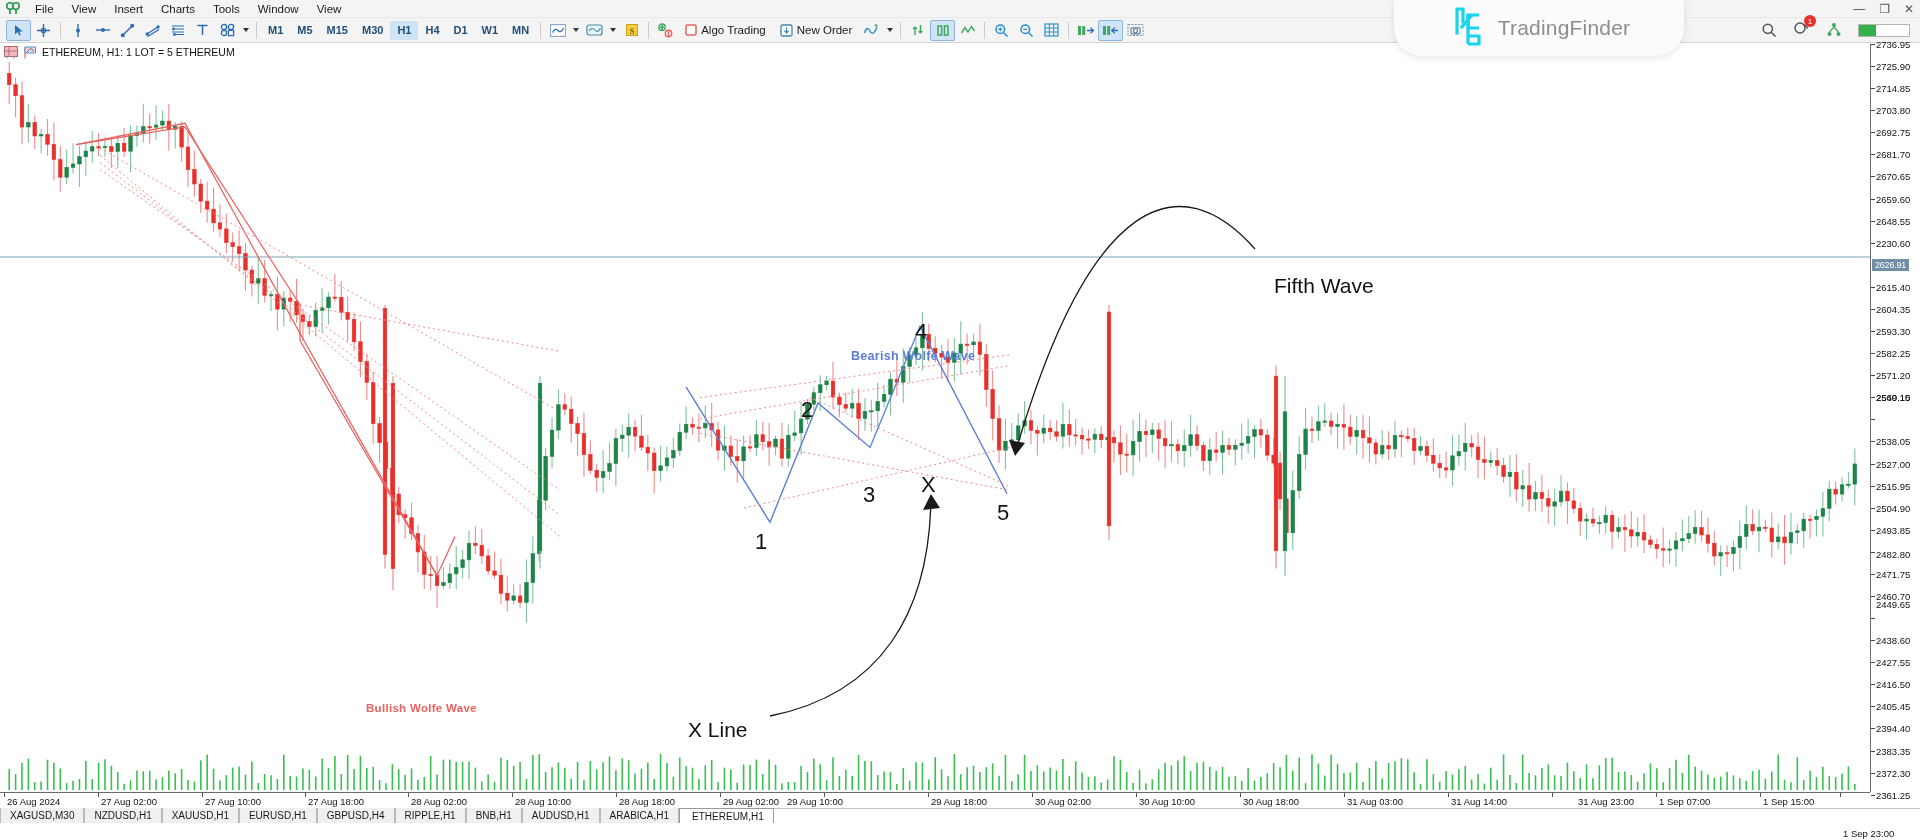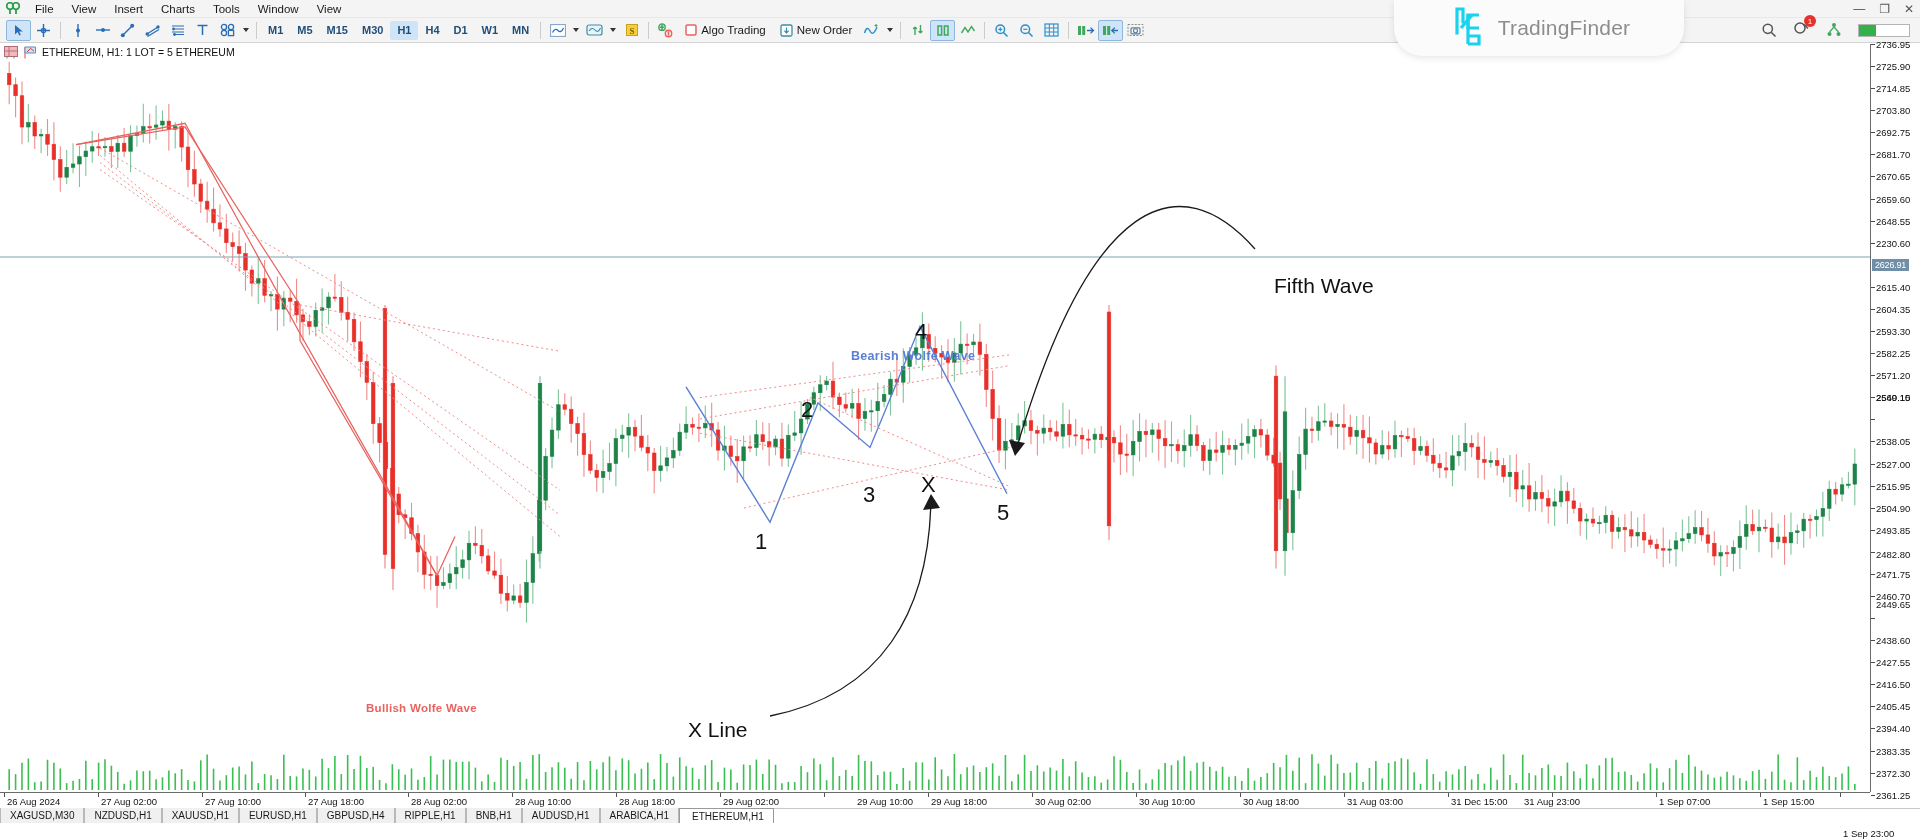--- a/index.html
+++ b/index.html
@@ -1410,35 +1410,35 @@
       <div class="t" style="left: 308px;">27 Aug 18:00</div>
       <div class="tk" style="left: 408px;"></div>
       <div class="t" style="left: 411px;">28 Aug 02:00</div>
       <div class="tk" style="left: 512px;"></div>
       <div class="t" style="left: 515px;">28 Aug 10:00</div>
       <div class="tk" style="left: 616px;"></div>
       <div class="t" style="left: 619px;">28 Aug 18:00</div>
       <div class="tk" style="left: 720px;"></div>
       <div class="t" style="left: 723px;">29 Aug 02:00</div>
       <div class="tk" style="left: 824px;"></div>
-      <div class="t" style="left: 857px;">29 Aug 10:00</div>
+      <div class="t" style="left: 787px;">29 Aug 10:00</div>
       <div class="tk" style="left: 928px;"></div>
       <div class="t" style="left: 931px;">29 Aug 18:00</div>
       <div class="tk" style="left: 1032px;"></div>
       <div class="t" style="left: 1035px;">30 Aug 02:00</div>
       <div class="tk" style="left: 1136px;"></div>
       <div class="t" style="left: 1139px;">30 Aug 10:00</div>
       <div class="tk" style="left: 1240px;"></div>
       <div class="t" style="left: 1243px;">30 Aug 18:00</div>
       <div class="tk" style="left: 1344px;"></div>
       <div class="t" style="left: 1347px;">31 Aug 03:00</div>
       <div class="tk" style="left: 1448px;"></div>
-      <div class="t" style="left: 1451px;">31 Dec 15:00</div>
+      <div class="t" style="left: 1451px;">31 Aug 14:00</div>
       <div class="tk" style="left: 1552px;"></div>
-      <div class="t" style="left: 1524px; text-align: right;">31 Aug 23:00</div>
+      <div class="t" style="left: 1578px; text-align: right;">31 Aug 23:00</div>
       <div class="tk" style="left: 1656px;"></div>
       <div class="t" style="left: 1659px;">1 Sep 07:00</div>
       <div class="tk" style="left: 1760px;"></div>
       <div class="t" style="left: 1763px;">1 Sep 15:00</div>
       <div class="tk" style="left: 1840px;"></div>
       <div class="t" style="left: 1843px; margin-top: 32px;">1 Sep 23:00</div>
     </div>
 
   <div class="tabs" id="tabs">
       <div class="tab">XAGUSD,M30</div>

